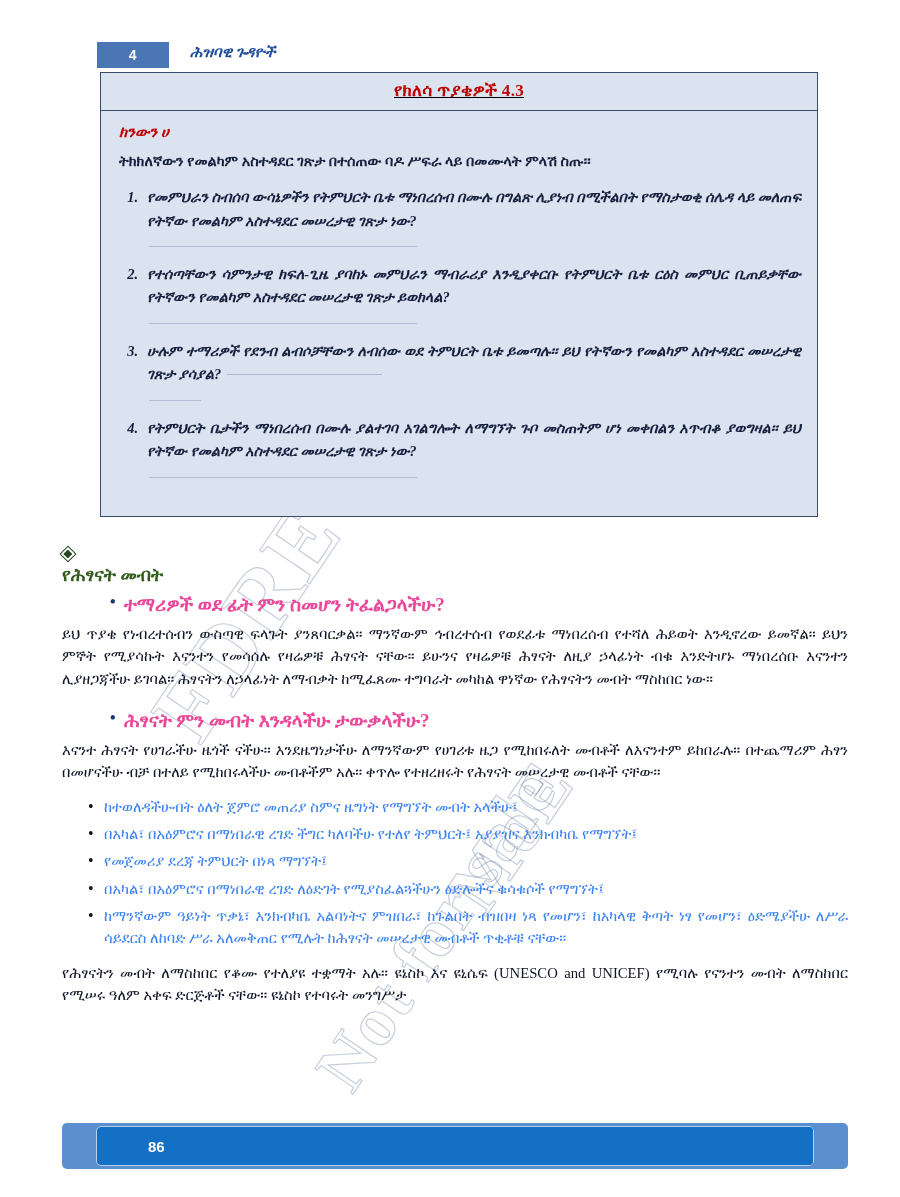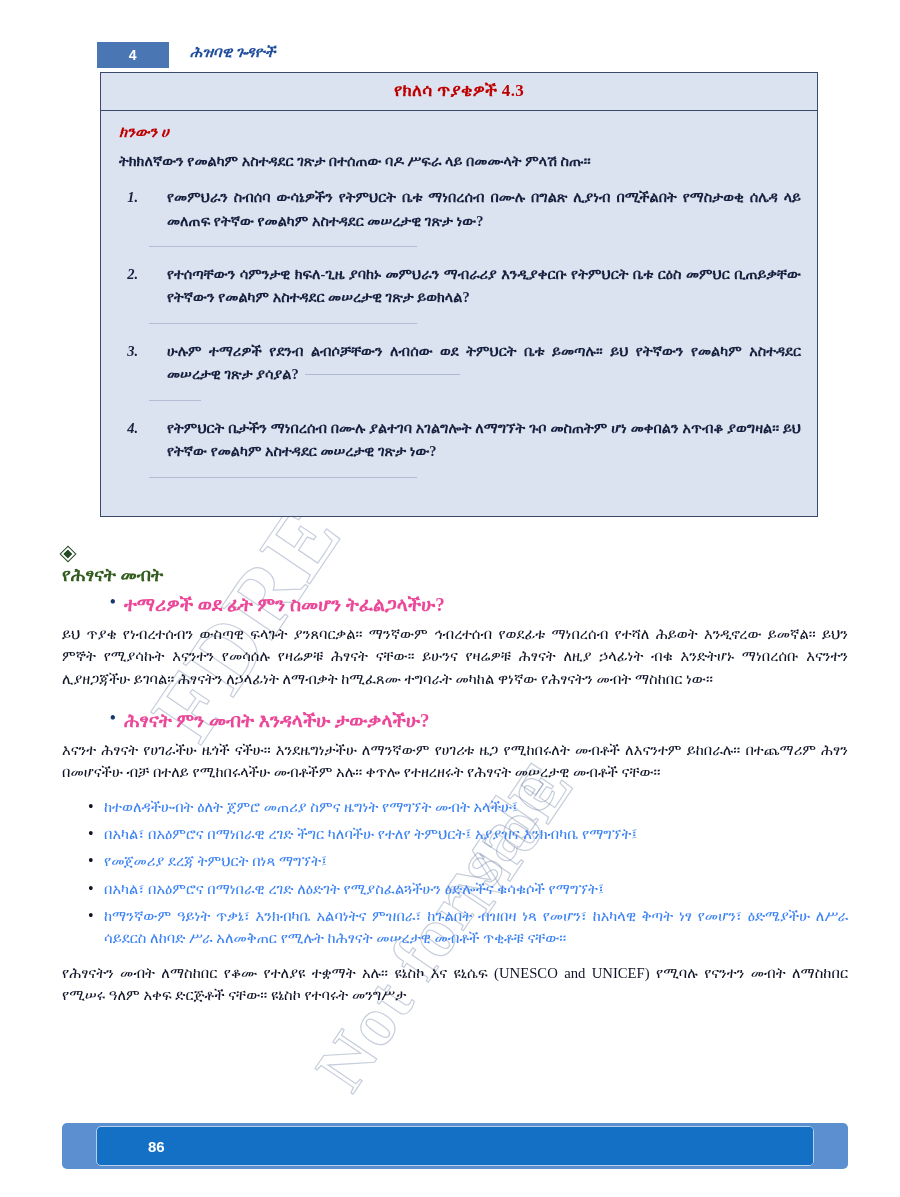--- a/index.html
+++ b/index.html
@@ -103,20 +103,21 @@
     width: 718px;
     border: 1.4px solid #3a4a6b;
     background: #dce3f0;
     box-sizing: border-box;
     z-index: 10;
   }
   .activity-title-bar {
     border-bottom: 1.2px solid #3a4a6b;
     padding: 8px 0 9px 0;
     text-align: center;
+    text-decoration: underline;
   }
   .activity-title {
     color: #c00000;
     font-weight: 700;
     font-size: 17px;
     font-family: "Liberation Serif", "DejaVu Serif", serif;
     letter-spacing: 0.3px;
   }
   .activity-body {
     padding: 13px 16px 22px 16px;
@@ -152,25 +153,25 @@
     font-size: 14.5px;
     font-style: italic;
     font-weight: 700;
     color: #16213f;
     box-sizing: border-box;
     line-height: 1.62;
   }
   .q-text {
     flex: 1;
     font-size: 14.5px;
+    font-style: italic;
     font-weight: 700;
     color: #16213f;
     line-height: 1.62;
     text-align: justify;
-    margin-left: 20px;
   }
   .q-inline-rule {
     display: inline-block;
     width: 155px;
     border-bottom: 1.2px solid #aeb9d2;
     margin-left: 6px;
     vertical-align: 4px;
   }
   .answer-rule {
     width: 268px;

